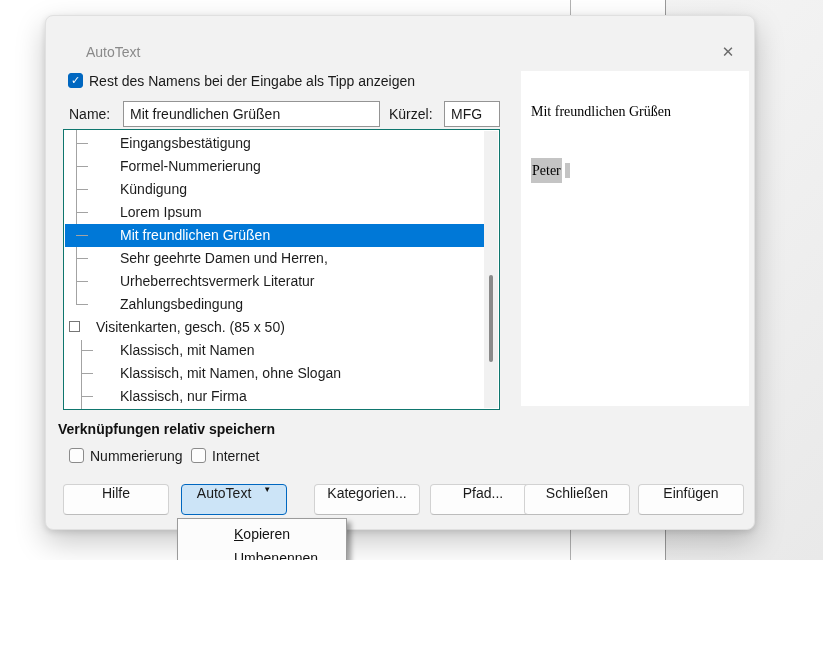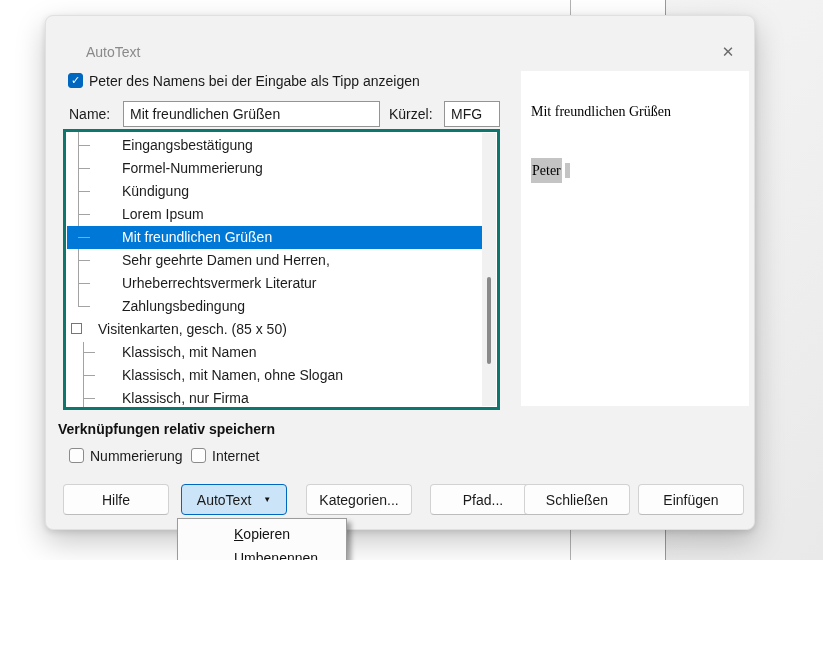--- a/index.html
+++ b/index.html
@@ -27,21 +27,21 @@
                 display:flex; align-items:center; justify-content:center; line-height:1; }
   .cb.unchecked { background:#fdfdfd; border:1px solid #8b8b8b; }
   .lbl { position:absolute; font-size:14px; color:#1a1a1a; white-space:nowrap; }
 
   .field { position:absolute; height:26px; box-sizing:border-box; border:1px solid #949494;
            background:#fff; font-family:"Liberation Sans",sans-serif; font-size:14px;
            color:#1a1a1a; padding:0 6px; outline:none; }
 
   
   .listbox { position:absolute; left:17px; top:113px; width:437px; height:281px;
-             box-sizing:border-box; border:3px solid #0f766e; background:#fff; overflow:hidden; }
+             box-sizing:border-box; border:1px solid #0f766e; background:#fff; overflow:hidden; }
   .rows { position:absolute; left:1px; top:2px; right:15px; bottom:1px; }
   .row { position:relative; height:23px; }
   .row.selected { background:#0078d7; }
   .rlabel { position:absolute; top:0; line-height:23px; font-size:14px; color:#1c1c1c; white-space:nowrap; }
   .row.selected .rlabel { color:#ffffff; }
   .clabel { left:55px; }
   .plabel { left:31px;text-align:center; }
   .tick { position:absolute; left:11px; top:11px; width:12px; height:1px; background:#a3a3a3; }
   .tick.g2 { left:16px; }
   .expander { position:absolute; left:4px; top:5px; width:11px; height:11px;
@@ -61,21 +61,21 @@
   .pv-hl { background:#c4c4c4; padding:5px 1px; }
   .pv-cursor { display:inline-block; width:5px; height:15px; background:#c4c4c4;
                margin-left:3px; vertical-align:text-bottom; }
 
   .section-lbl { position:absolute; left:12px; top:405px; font-size:14px; font-weight:bold; color:#111; }
 
   
   .btn { position:absolute; top:468px; height:31px; width:106px; box-sizing:border-box;
          border:1px solid #d2d2d2; border-bottom-color:#bcbcbc; border-radius:4px;
          background:#fdfdfd; font-family:"Liberation Sans",sans-serif; font-size:14px;
-         color:#1a1a1a; display:flex; align-items:center; justify-content:center; padding:0; }
+         color:#1a1a1a; display:flex; align-items:flex-start; justify-content:center; padding:0; }
   .btn.active { background:#cce4f7; border:1px solid #0067c0; }
   .btn .arrow { font-size:8px; margin-left:12px; color:#111; }
 
   
   .menu { position:absolute; left:177px; top:518px; width:170px; box-sizing:border-box;
           background:#fcfcfc; border:1px solid #9b9b9b; padding:3px 0;
           box-shadow:4px 4px 5px rgba(0,0,0,.35); }
   .menu-item { height:24px; line-height:24px; padding-left:56px; font-size:14px; color:#111;
                white-space:nowrap; }
   .menu-sep { height:1px; background:#c9c9c9; margin:2px 2px; }
@@ -89,21 +89,21 @@
   <div class="bg-line" style="left:570px;"></div>
   <div class="bg-gray"></div>
 
   <div class="dialog">
     <div class="dlg-title">AutoText</div>
     <div class="dlg-close">✕</div>
 
     <span class="cb checked" style="left:22px; top:57px;">
         <span>✓</span>
       </span>
-    <span class="lbl" style="left:43px; top:57px;">Peter des Namens bei der Eingabe als Tipp anzeigen</span>
+    <span class="lbl" style="left:43px; top:57px;">Rest des Namens bei der Eingabe als Tipp anzeigen</span>
 
     <span class="lbl" style="left:23px; top:90px;">Name:</span>
     <input class="field" style="left: 77px; top: 85px; width: 257px;" value="Mit freundlichen Grüßen">
     <span class="lbl" style="left:343px; top:90px;">Kürzel:</span>
     <input class="field" style="left: 398px; top: 85px; width: 56px;" value="MFG">
 
     <div class="listbox">
       <div class="rows">
         <div class="treeline l1"></div>
         <div class="treeline l2"></div>
@@ -172,21 +172,21 @@
     <span class="cb unchecked" style="left:145px; top:432px;"></span>
     <span class="lbl" style="left:166px; top:432px;">Internet</span>
 
     <button class="btn" style="left:17px;">
         <span>Hilfe</span>
       </button>
     <button class="btn active" style="left:135px;">
         <span>AutoText</span>
         <span class="arrow">▼</span>
       </button>
-    <button class="btn" style="left:260px;">
+    <button class="btn" style="left:268px;">
         <span>Kategorien...</span>
       </button>
     <button class="btn" style="left:384px;">
         <span>Pfad...</span>
       </button>
     <button class="btn" style="left:478px;">
         <span>Schließen</span>
       </button>
     <button class="btn" style="left:592px;">
         <span>Einfügen</span>

